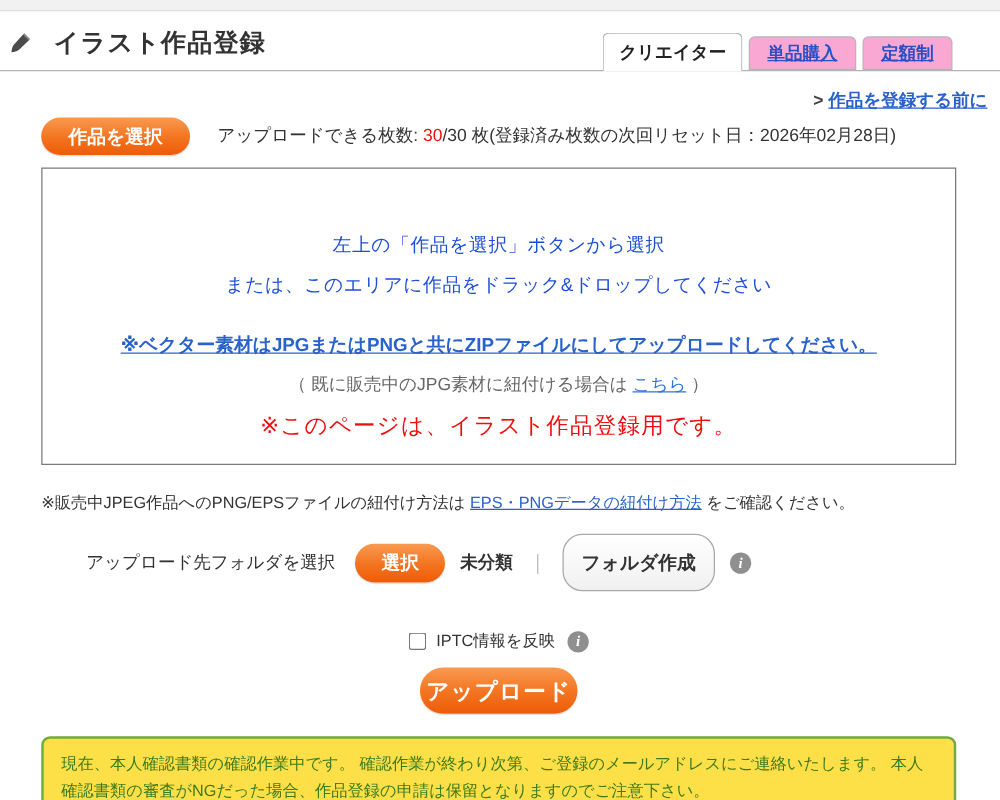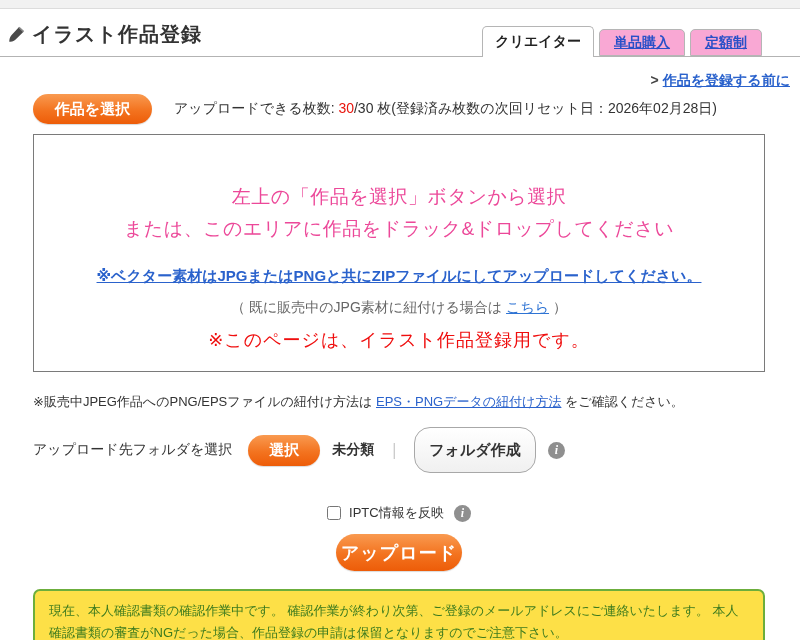--- a/index.html
+++ b/index.html
@@ -20,21 +20,21 @@
     display: flex;
     align-items: flex-end;
     border-bottom: 1px solid #b3b3b3;
     padding-left: 8px;
     height: 48px;
   }
   .title-wrap {
     flex: 1;
     display: flex;
     align-items: center;
-    gap: 7px;
+    gap: 18px;
     padding-bottom: 8px;
   }
   .brush-icon { width: 17px; height: 17px; display: inline-block; }
   .page-title {
     font-size: 20px;
     font-weight: bold;
     color: #333;
     letter-spacing: 1px;
   }
   .tabs {
@@ -111,22 +111,22 @@
   
   .dropzone {
     margin-top: 10px;
     height: 238px;
     border: 1px solid #7a7a7a;
     background: #fff;
     text-align: center;
     padding-top: 46px;
   }
   .dz-line {
-    font-size: 19px;
-    color: #ec4899;
+    font-size: 15px;
+    color: #1d4ed8;
     line-height: 32px;
     letter-spacing: 0.5px;
   }
   .dz-vector-link {
     display: inline-block;
     margin-top: 22px;
     font-size: 15px;
     font-weight: bold;
     color: #2a62cc;
     text-decoration: underline;
@@ -145,20 +145,21 @@
     letter-spacing: 1px;
   }
   
   .eps-note { margin-top: 21px; font-size: 13px; color: #333; }
   .eps-note a { color: #2a62cc; text-decoration: underline; cursor: pointer; }
   
   .folder-row {
     margin-top: 16px;
     display: flex;
     align-items: center;
+    margin-left: 36px;
   }
   .folder-label { font-size: 14px; color: #333; }
   .btn-folder-select {
     width: 72px;
     height: 31px;
     font-size: 15px;
     margin-left: 16px;
   }
   .current-folder { font-weight: bold; margin-left: 12px; font-size: 14px; }
   .folder-divider { color: #bbb; margin: 0 12px; font-size: 16px; }

